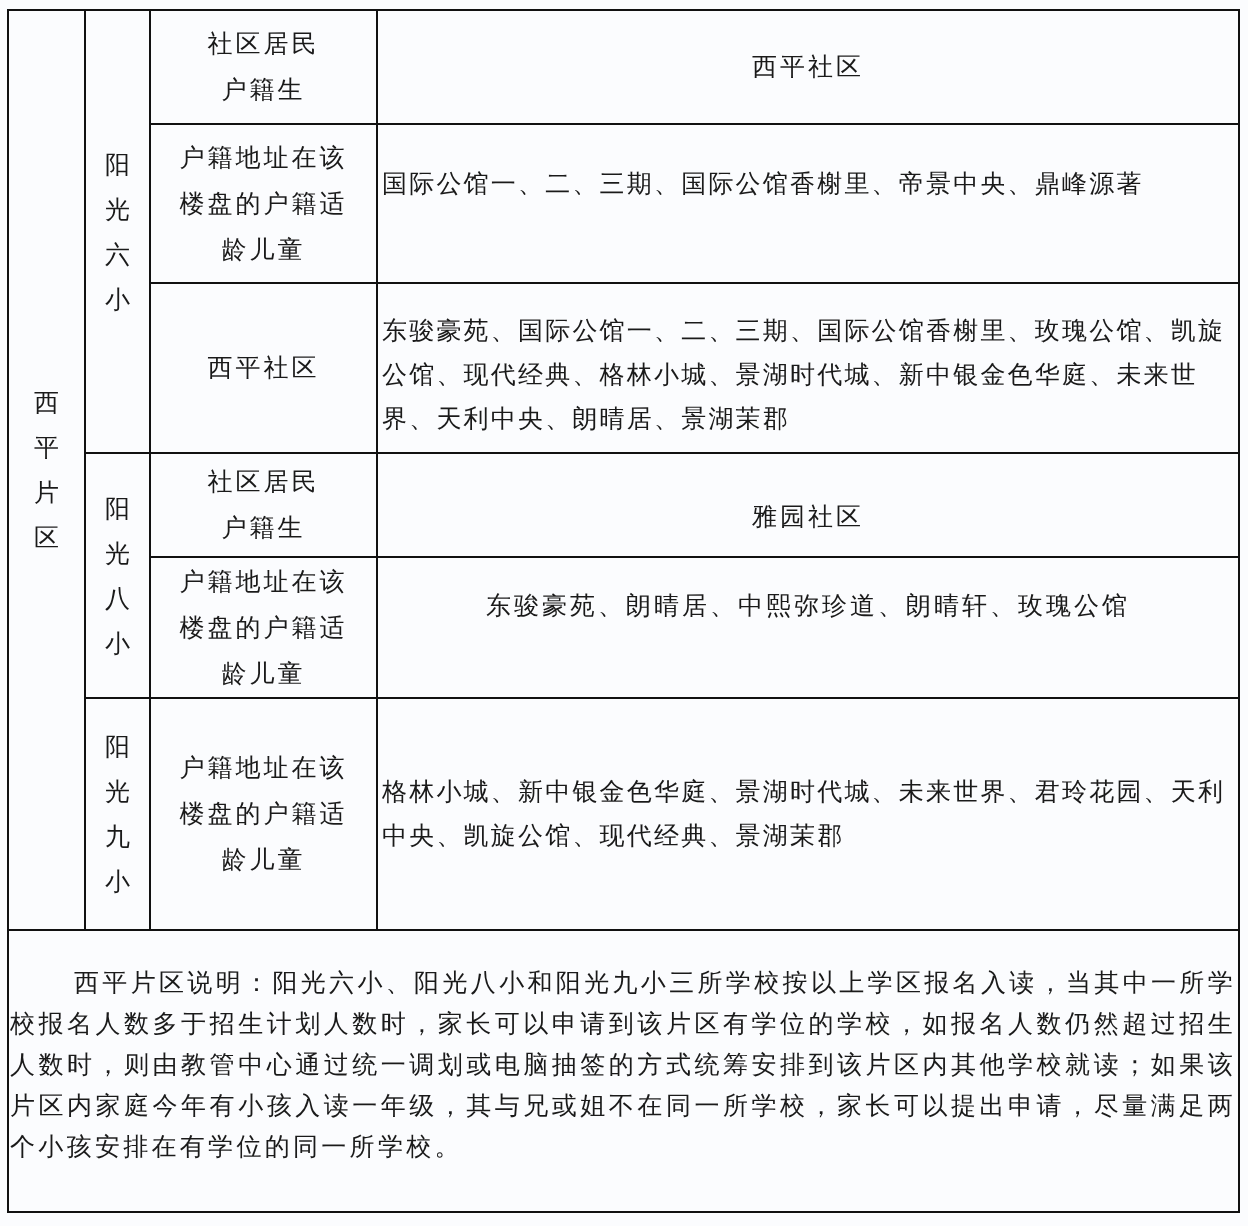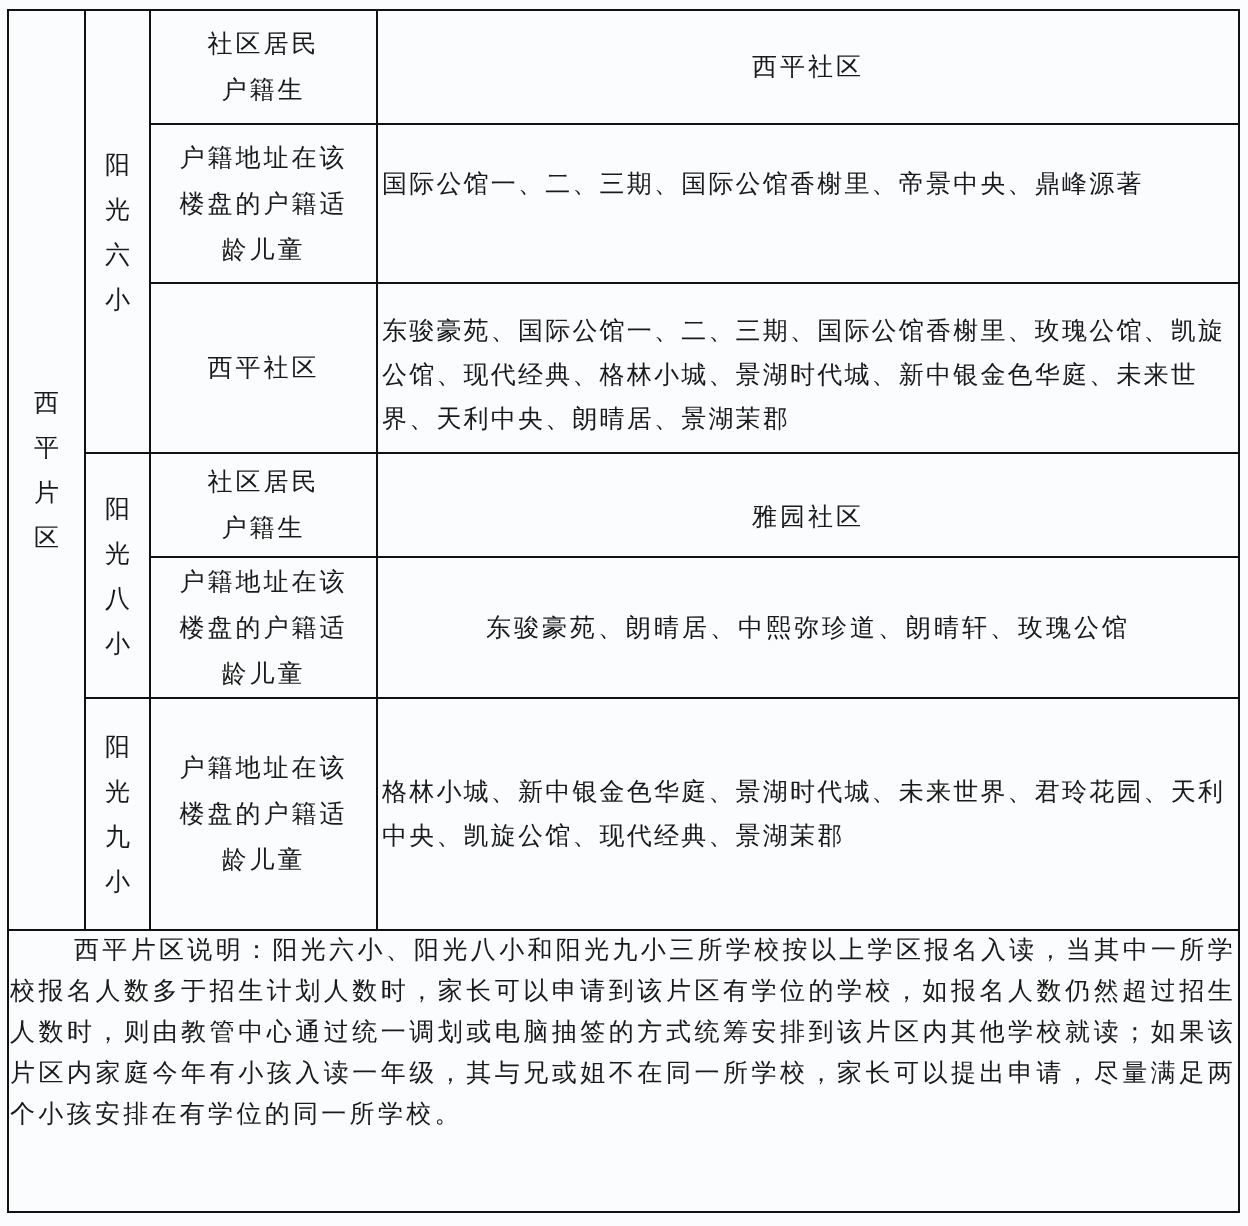--- a/index.html
+++ b/index.html
@@ -8,21 +8,21 @@
   .tbl { position: absolute; left: 7px; top: 9px; width: 1233px; height: 1204px;
          border: 2px solid #111; box-sizing: border-box; }
   .cell { position: absolute; box-sizing: border-box; display: flex; align-items: center;
           justify-content: center; font-size: 25px; letter-spacing: 3px; line-height: 46px; }
   .vline { position: absolute; background: #111; width: 2px; }
   .hline { position: absolute; background: #111; height: 2px; }
   .vert { flex-direction: column; letter-spacing: 0; line-height: 45px; }
   .vert span { display: block; text-align: center; }
   .center-txt { text-align: center; white-space: pre-line; }
   .left-txt { justify-content: flex-start; text-align: left; padding-left: 4px; padding-right: 4px; letter-spacing: 2.2px; line-height: 44px; }
-  .note { position: absolute; left: 10px; top: 929px; width: 1226px; font-size: 25px;
+  .note { position: absolute; left: 10px; top: 962px; width: 1226px; font-size: 25px;
           line-height: 41px; letter-spacing: 3.3px; text-indent: 64px; text-align: justify; }
 </style>
 </head>
 <body>
 
 <div class="tbl"></div>
 
 <div class="vline" style="left:84px; top:9px; height:921px;"></div>
 <div class="vline" style="left:149px; top:9px; height:921px;"></div>
 <div class="vline" style="left:376px; top:9px; height:921px;"></div>
@@ -65,21 +65,21 @@
   <span>八</span>
   <span>小</span>
 </div>
 <div class="cell center-txt" style="left:151px; top:454px; width:225px; height:102px;">社区居民
 户籍生</div>
 <div class="cell center-txt" style="left:378px; top:454px; width:860px; height:126px;">雅园社区</div>
 
 <div class="cell center-txt" style="left:151px; top:558px; width:225px; height:139px;">户籍地址在该
 楼盘的户籍适
 龄儿童</div>
-<div class="cell center-txt" style="left:378px; top:558px; width:860px; height:139px;">东骏豪苑、朗晴居、中熙弥珍道、朗晴轩、玫瑰公馆</div>
+<div class="cell center-txt" style="left:378px; top:536px; width:860px; height:139px;">东骏豪苑、朗晴居、中熙弥珍道、朗晴轩、玫瑰公馆</div>
 
 <div class="cell vert" style="left:86px; top:699px; width:63px; height:230px;">
   <span>阳</span>
   <span>光</span>
   <span>九</span>
   <span>小</span>
 </div>
 <div class="cell center-txt" style="left:151px; top:699px; width:225px; height:230px;">户籍地址在该
 楼盘的户籍适
 龄儿童</div>

